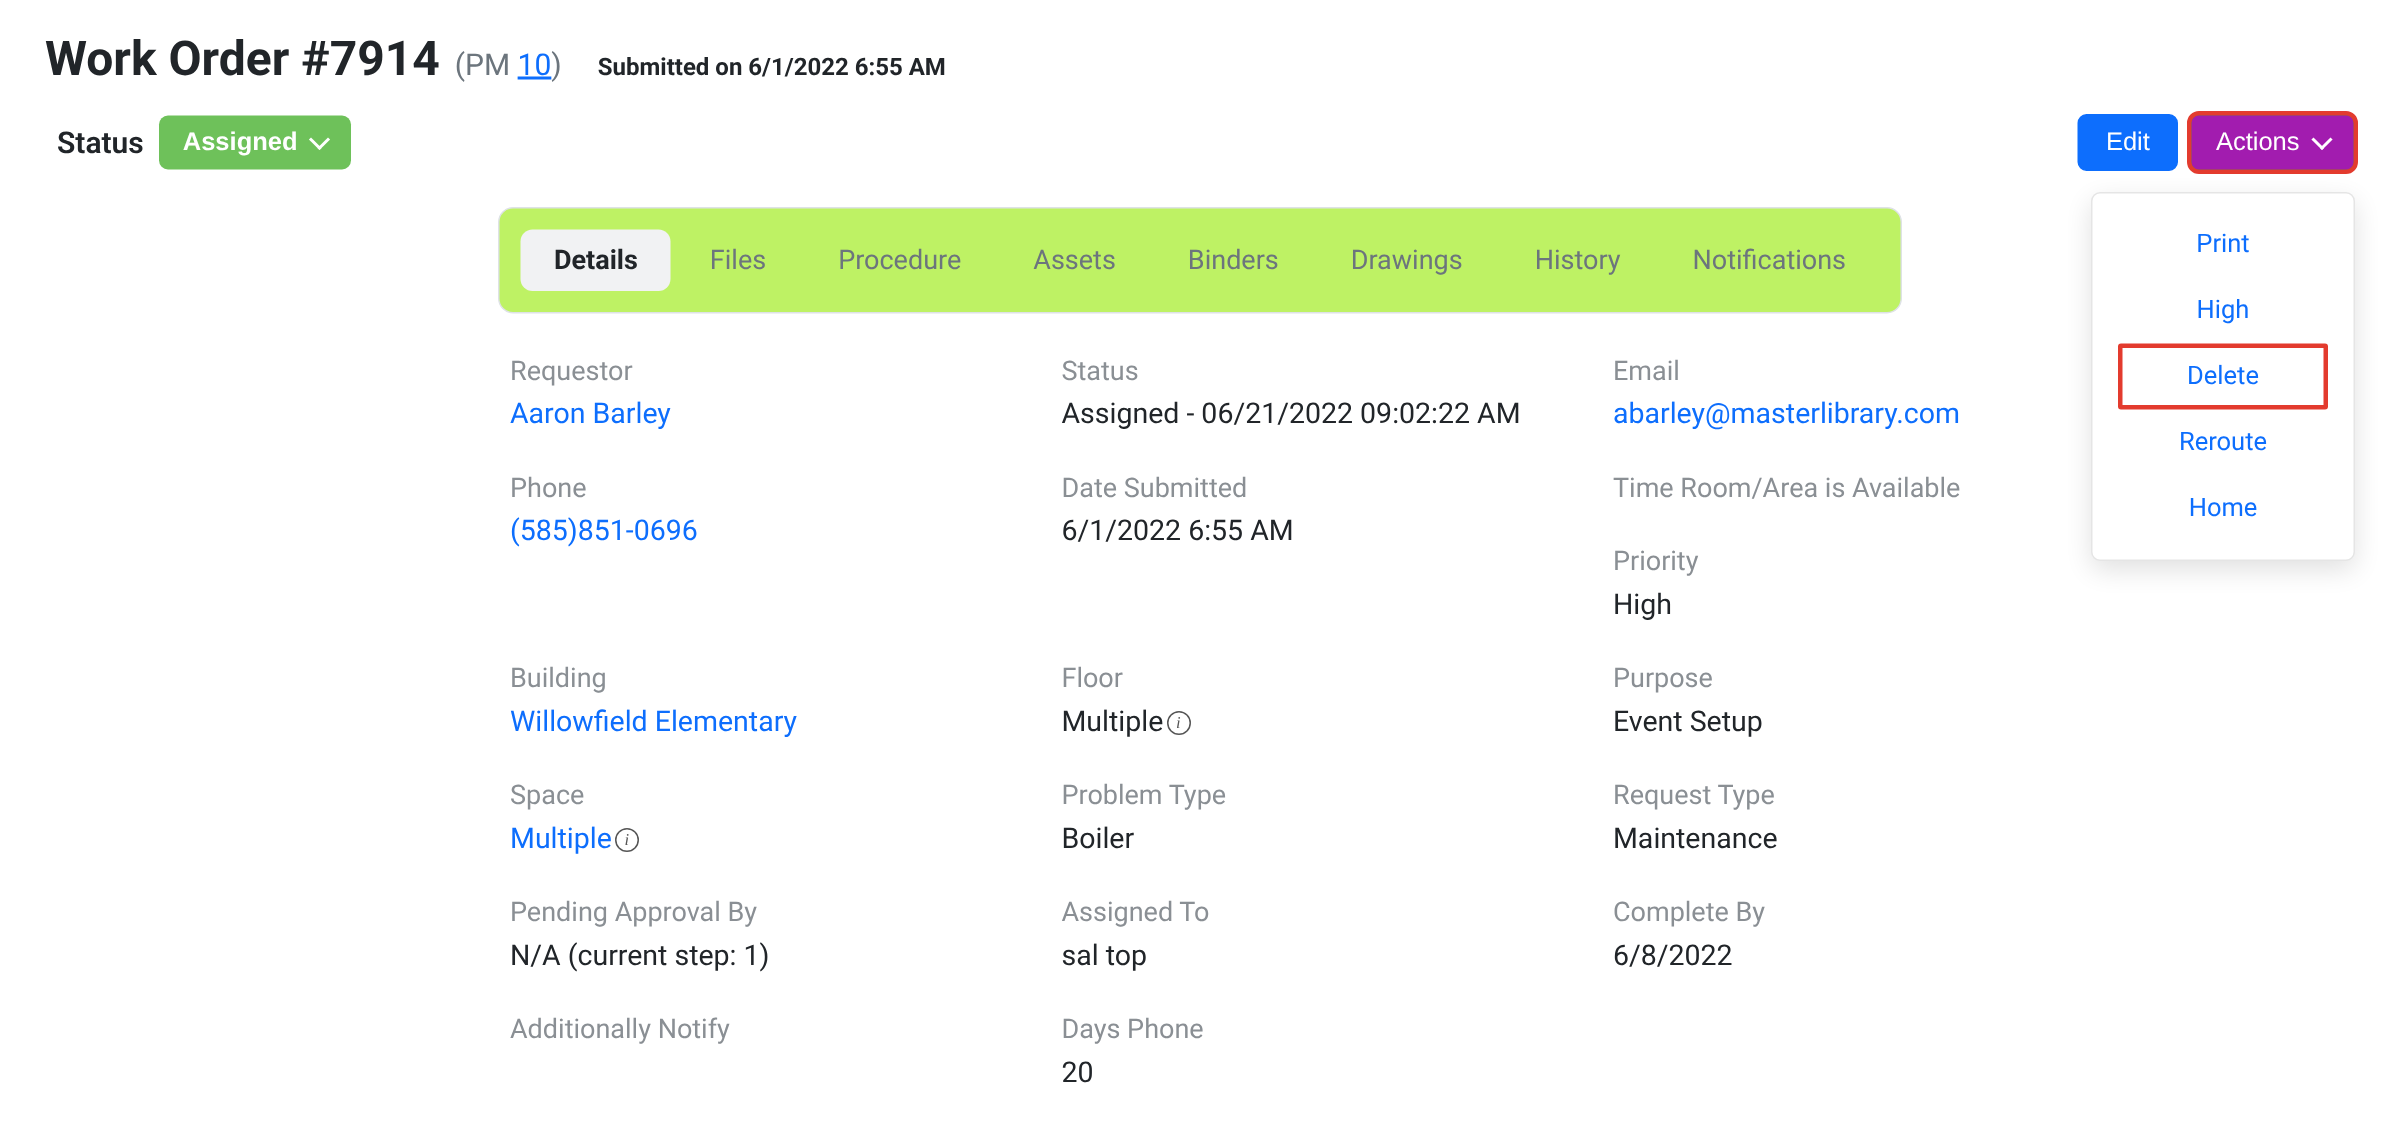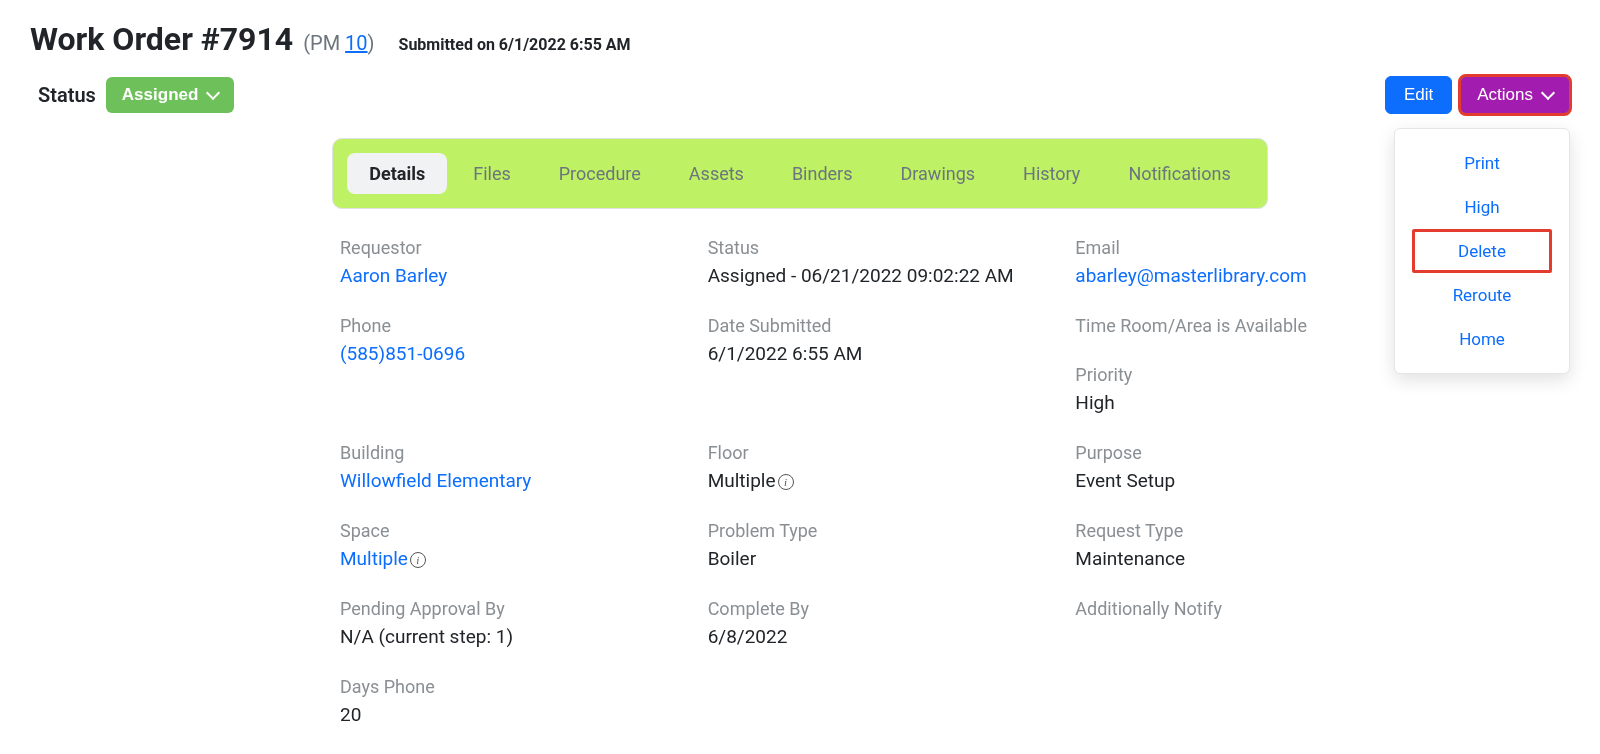--- a/index.html
+++ b/index.html
@@ -261,20 +261,24 @@
   <div>
     <div class="field-label">Request Type</div>
     <div class="field-value">Maintenance</div>
   </div>
 
   <div>
     <div class="field-label">Pending Approval By</div>
     <div class="field-value">N/A (current step: 1)</div>
   </div>
   <div>
+    <div class="field-label">Assigned To</div>
+    <div class="field-value">sal top</div>
+  </div>
+  <div>
     <div class="field-label">Complete By</div>
     <div class="field-value">6/8/2022</div>
   </div>
 
   <div>
     <div class="field-label">Additionally Notify</div>
     <div class="field-value"></div>
   </div>
   <div>
     <div class="field-label">Days Phone</div>

